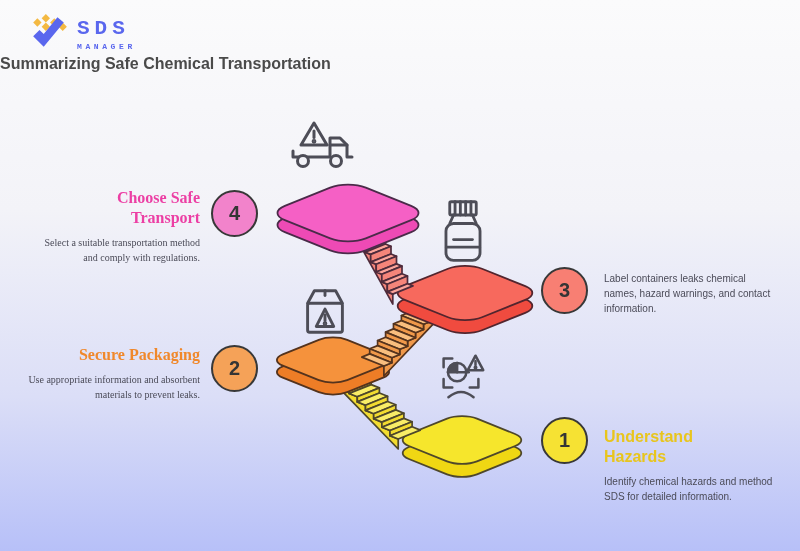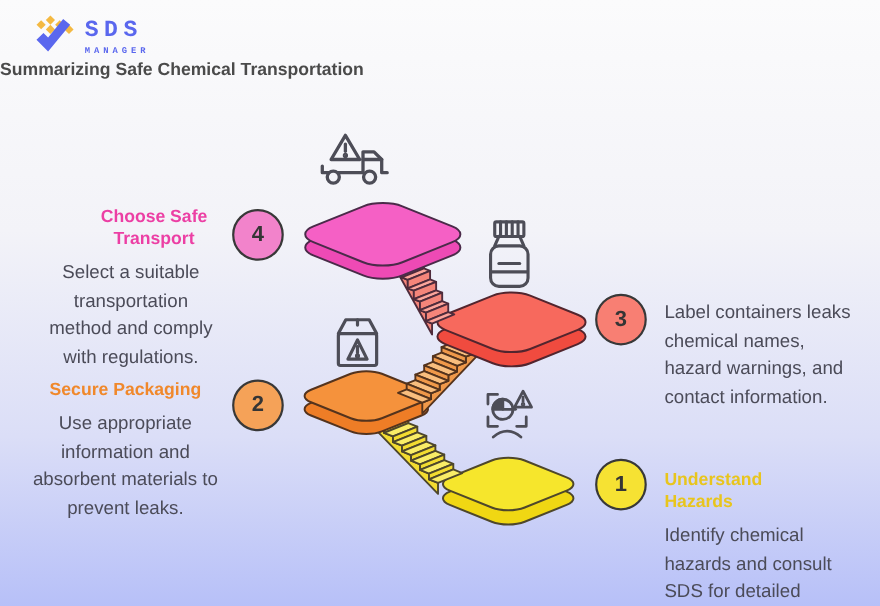--- a/index.html
+++ b/index.html
@@ -21,22 +21,22 @@
   .deco-icon svg{display:block;}
   
   .num-circle{
     width:47px;height:47px;border-radius:50%;border:2.5px solid #383838;
     display:flex;align-items:center;justify-content:center;
     font-size:20px;font-weight:bold;color:#353535;box-sizing:border-box;z-index:2;
   }
   
   .step-block{z-index:2;}
   .step-title{font-size:16px;font-weight:bold;line-height:1.25;}
-  .step-desc{font-size:17px;color:#4B4B58;line-height:1.5;margin-top:7px;}
-  .align-right{text-align:center;}
+  .step-desc{font-size:10px;color:#4B4B58;line-height:1.5;margin-top:7px;}
+  .align-right{text-align:right;font-family:Liberation Serif, serif;}
   .align-left{text-align:left;}
   .ico{stroke:#4D4D57;fill:none;stroke-width:3;stroke-linecap:round;stroke-linejoin:round;}
 </style>
 </head>
 <body>
 
 <div class="stage">
 
   <div class="abs logo">
     <span>
@@ -186,16 +186,16 @@
     <div class="step-title" style="color: rgb(240, 136, 43);">Secure Packaging</div>
     <div class="step-desc">Use appropriate information and absorbent materials to prevent leaks.</div>
   </div>
 
   <div class="abs step-block align-left" style="left:604px;top:264px;width:172px;">
     <div class="step-desc">Label containers leaks chemical names, hazard warnings, and contact information.</div>
   </div>
 
   <div class="abs step-block align-left" style="left:604px;top:416px;width:178px;margin-top:11px;">
     <div class="step-title" style="width: 110px; color: rgb(232, 197, 29);">Understand Hazards</div>
-    <div class="step-desc">Identify chemical hazards and consult SDS for detailed information.</div>
+    <div class="step-desc">Identify chemical hazards and method SDS for detailed information.</div>
   </div>
 
 </div>
 
 </body></html>

